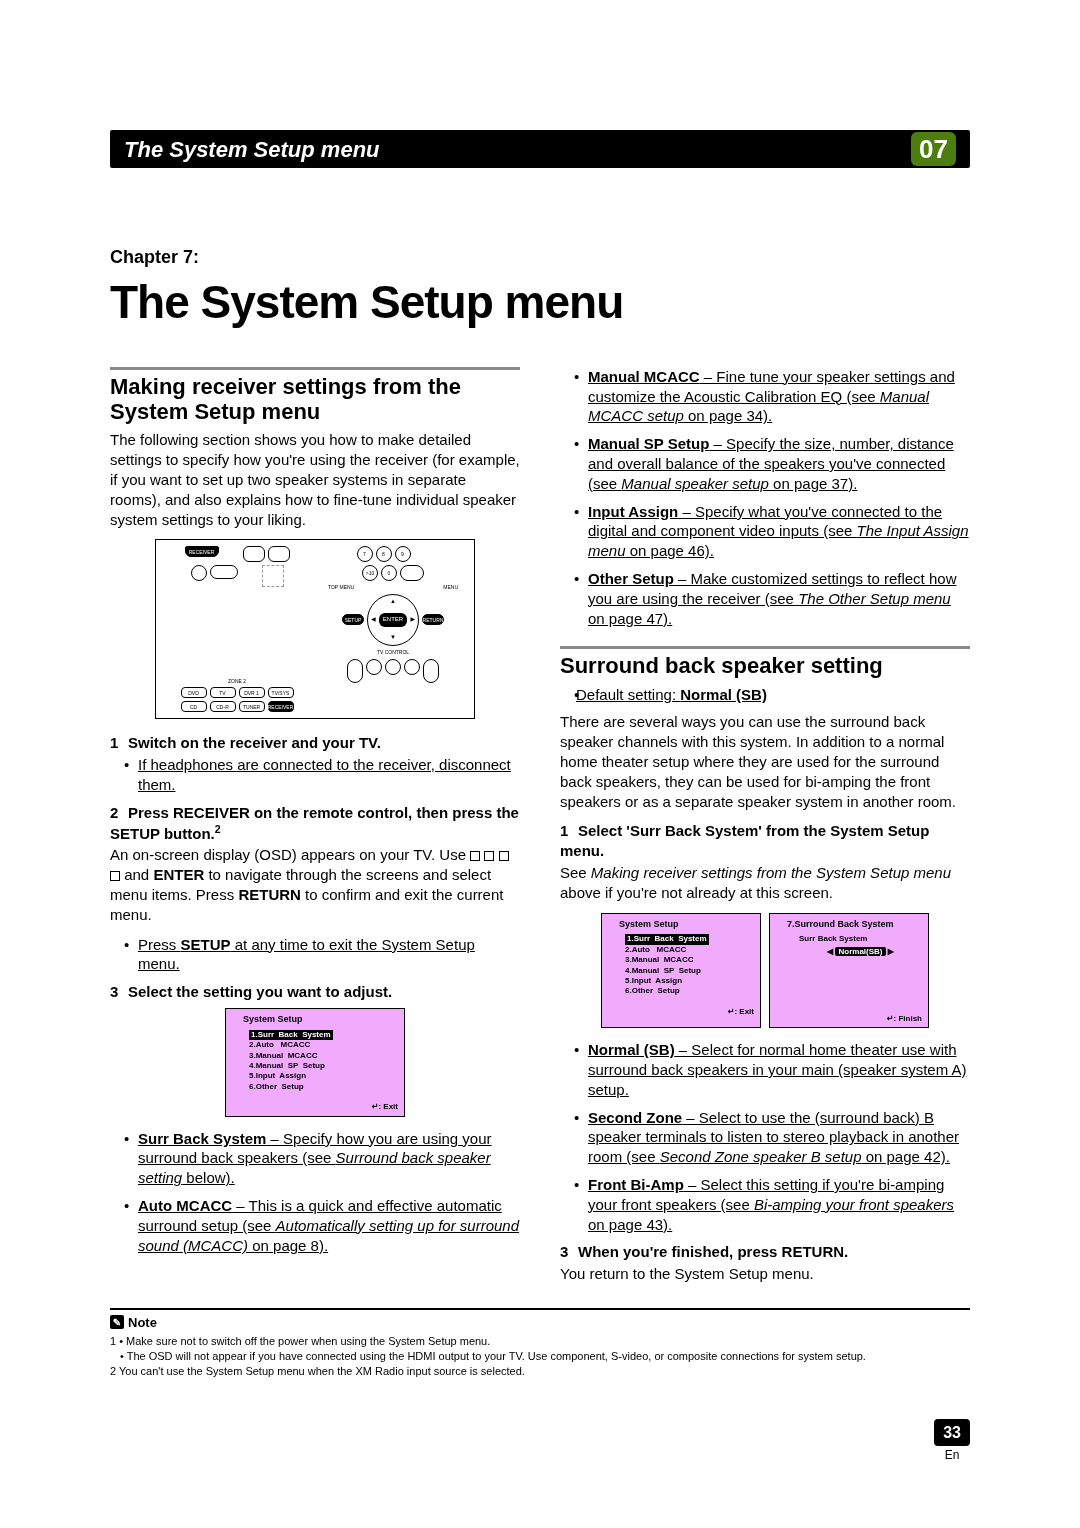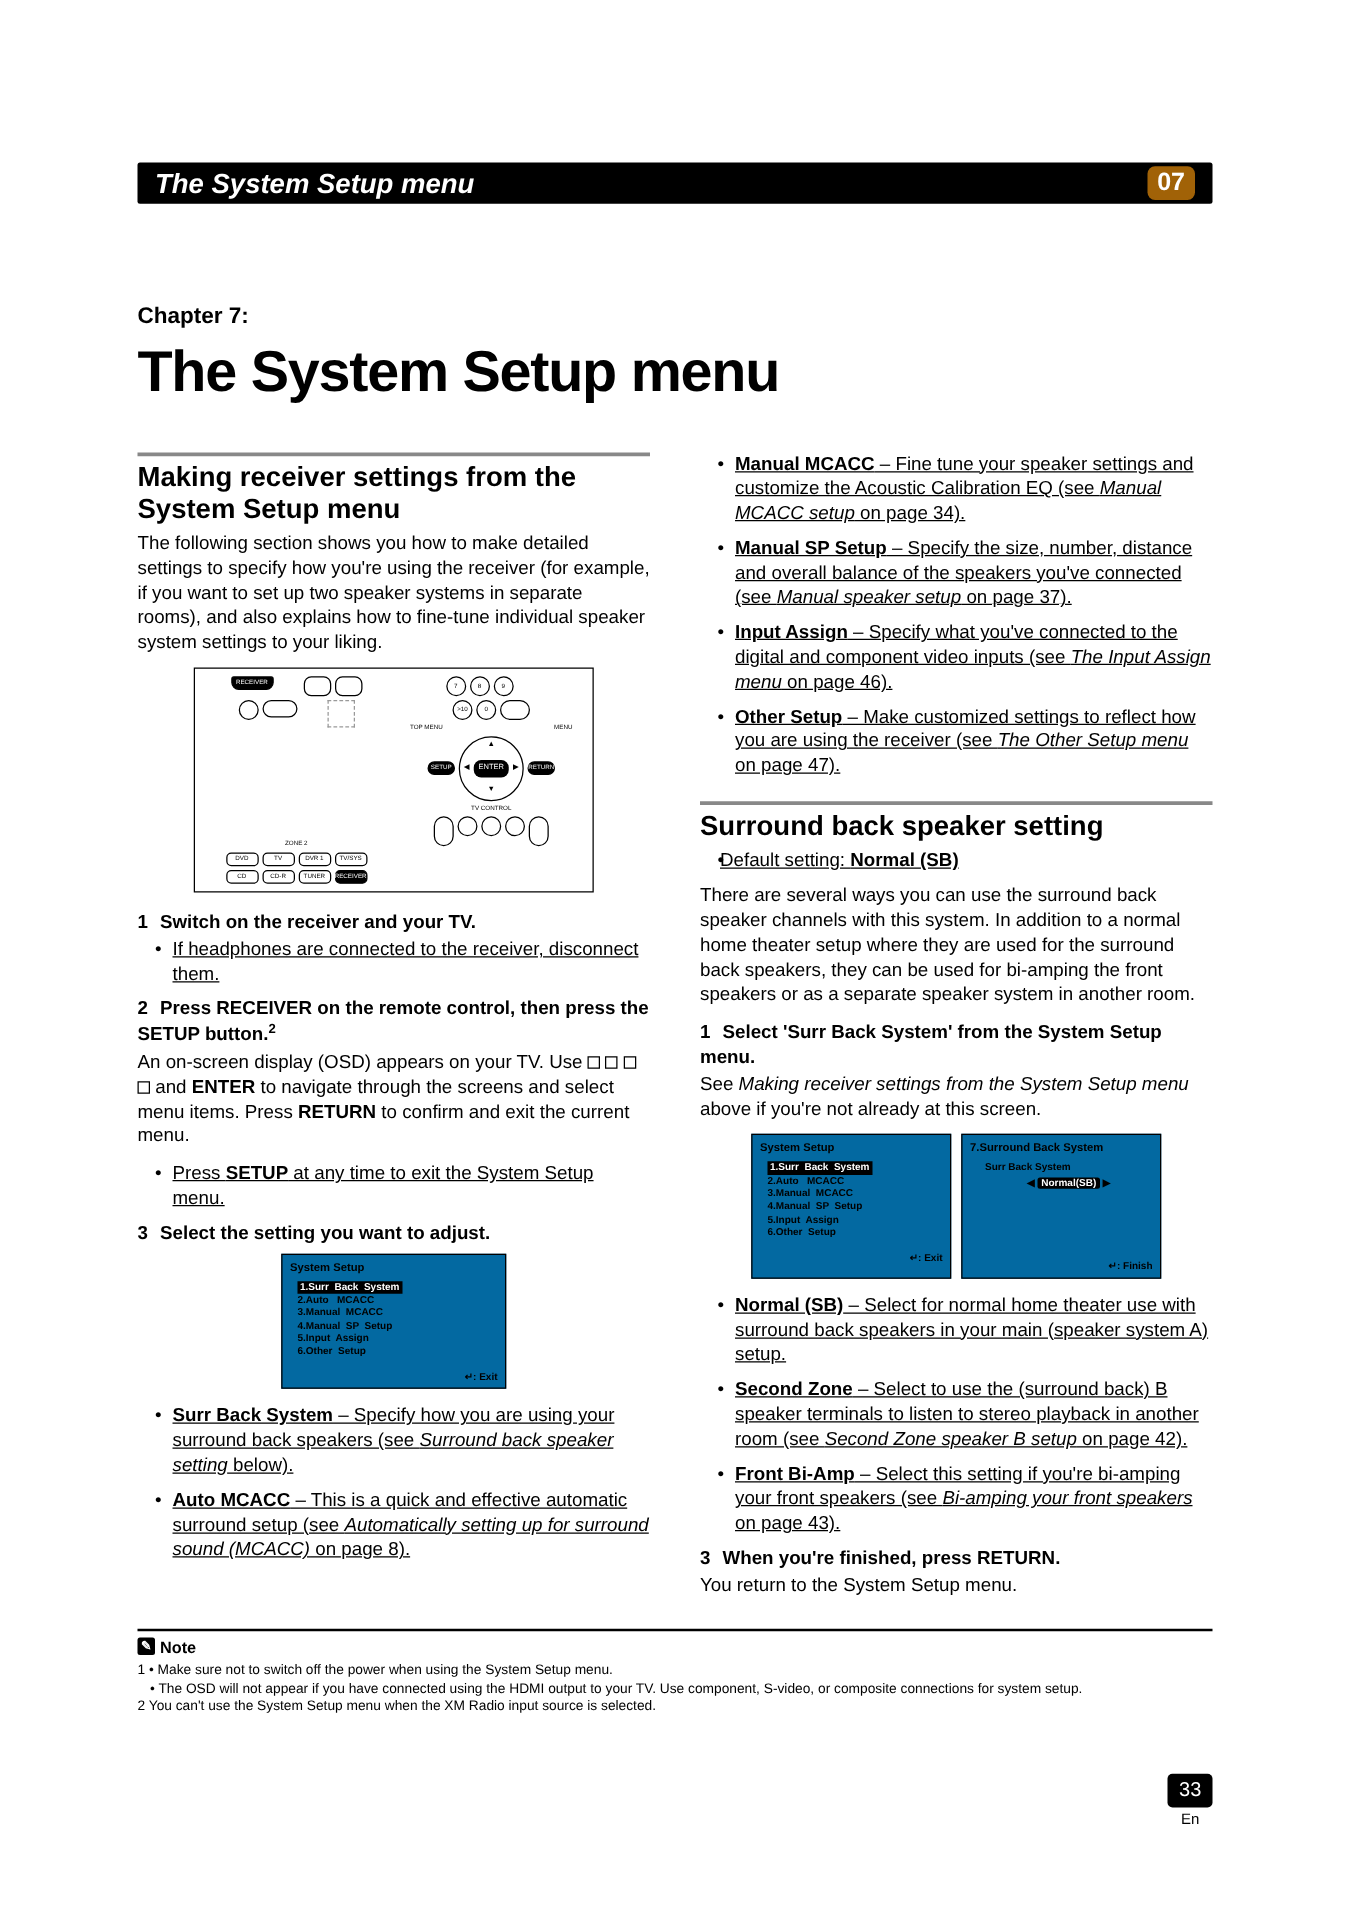--- a/index.html
+++ b/index.html
@@ -23,23 +23,23 @@
     padding: 2px 14px 2px 14px;
     margin-bottom: 78px;
     border-radius: 2px;
   }
   .header-bar .title {
     font-weight: bold;
     font-style: italic;
     font-size: 22px;
   }
   .header-bar .badge {
-    background: #a16207;
+    background: #4d7c0f;
     font-weight: bold;
-    font-size: 20px;
+    font-size: 26px;
     border-radius: 6px;
     padding: 0 8px;
   }
   .chapter-label { font-weight: bold; font-size: 18px; margin-bottom: 2px; }
   .chapter-title { font-weight: 900; font-size: 46px; margin-bottom: 34px; letter-spacing: -1px; }
   .columns { display: flex; gap: 40px; }
   .col { flex: 1; }
   .sec-rule { border: none; border-top: 3px solid #888; margin-bottom: 4px; width: 100%; }
   .sec-h { font-weight: 900; font-size: 22px; line-height: 1.15; margin-bottom: 6px; }
   .para { margin-bottom: 10px; }
@@ -56,41 +56,41 @@
   .rc-row { display:flex; gap:3px; justify-content:center; }
   .rc-btn { border:1px solid #000; border-radius:6px; font-size:5px; display:flex; align-items:center; justify-content:center; }
   .rc-round { border:1px solid #000; border-radius:50%; width:16px; height:16px; font-size:5px; display:flex; align-items:center; justify-content:center; }
   .rc-pill { border:1px solid #000; border-radius:4px; width:26px; height:11px; font-size:5px; display:flex; align-items:center; justify-content:center; }
   .rc-black { background:#000; color:#fff; }
   .step-h { font-weight: bold; margin-top: 6px; margin-bottom: 2px; }
   .step-h .num { display:inline-block; width: 18px; }
   .indent-bullet { padding-left: 28px; position: relative; margin-bottom: 8px; text-decoration: underline; }
   .indent-bullet::before { content: "•"; position: absolute; left: 14px; top: 0; }
   .osd {
-    background: #0369a1;
+    background: #f0abfc;
     border: 1px solid #000;
     width: 180px;
     margin: 6px auto 12px auto;
-    padding: 5px 6px 3px 6px;
+    padding: 5px 6px 3px 17px;
     font-size: 9px;
     font-weight: bold;
   }
   .osd-double { display:flex; gap:8px; justify-content:center; margin:6px 0 12px 0; }
   .osd-title { margin-bottom: 4px; font-size: 9px; }
   .osd-item { font-size: 8px; line-height: 1.3; padding-left: 6px; white-space: pre; }
   .osd .hl { background:#000; color:#fff; display:inline-block; padding:0 2px; }
   .osd-foot { text-align:right; font-size:8px; margin-top:10px; }
   .osd .sel-row { font-size:8px; padding-left:12px; margin-bottom:2px; }
   .osd .sel-val { background:#000; color:#fff; padding:0 3px; border-radius:2px; }
   .note-rule { border:none; border-top:2px solid #000; margin-top:14px; }
   .note-head { display:flex; align-items:center; gap:4px; font-weight:bold; font-size:13px; margin-top:4px; margin-bottom:3px; }
   .note-icon { display:inline-flex; width:14px; height:14px; background:#000; color:#fff; border-radius:2px; align-items:center; justify-content:center; font-size:10px; }
   .footnotes { font-size:11px; line-height:1.35; }
   .page-badge { position:absolute; right:110px; bottom:64px; text-align:center; }
-  .page-badge .pn { background:#000; color:#fff; font-weight:normal; font-size:16px; padding:3px 9px; border-radius:4px; display:inline-block; }
+  .page-badge .pn { background:#000; color:#fff; font-weight:bold; font-size:16px; padding:3px 9px; border-radius:4px; display:inline-block; }
   .page-badge .lang { font-size:12px; margin-top:2px; }
   sup { font-size: 0.7em; vertical-align: super; }
   .b { font-weight:bold; }
   .i { font-style:italic; }
   .arrow-sq { display:inline-block; border:1px solid #000; width:10px; height:10px; vertical-align:middle; }
   .pwr { display:inline-block; border:1px solid #000; border-radius:50%; width:10px; height:10px; position:relative; vertical-align:middle; }
   .pwr::after { content:""; position:absolute; left:4px; top:-2px; width:1px; height:6px; background:#000; }
 </style>
 </head>
 <body>

